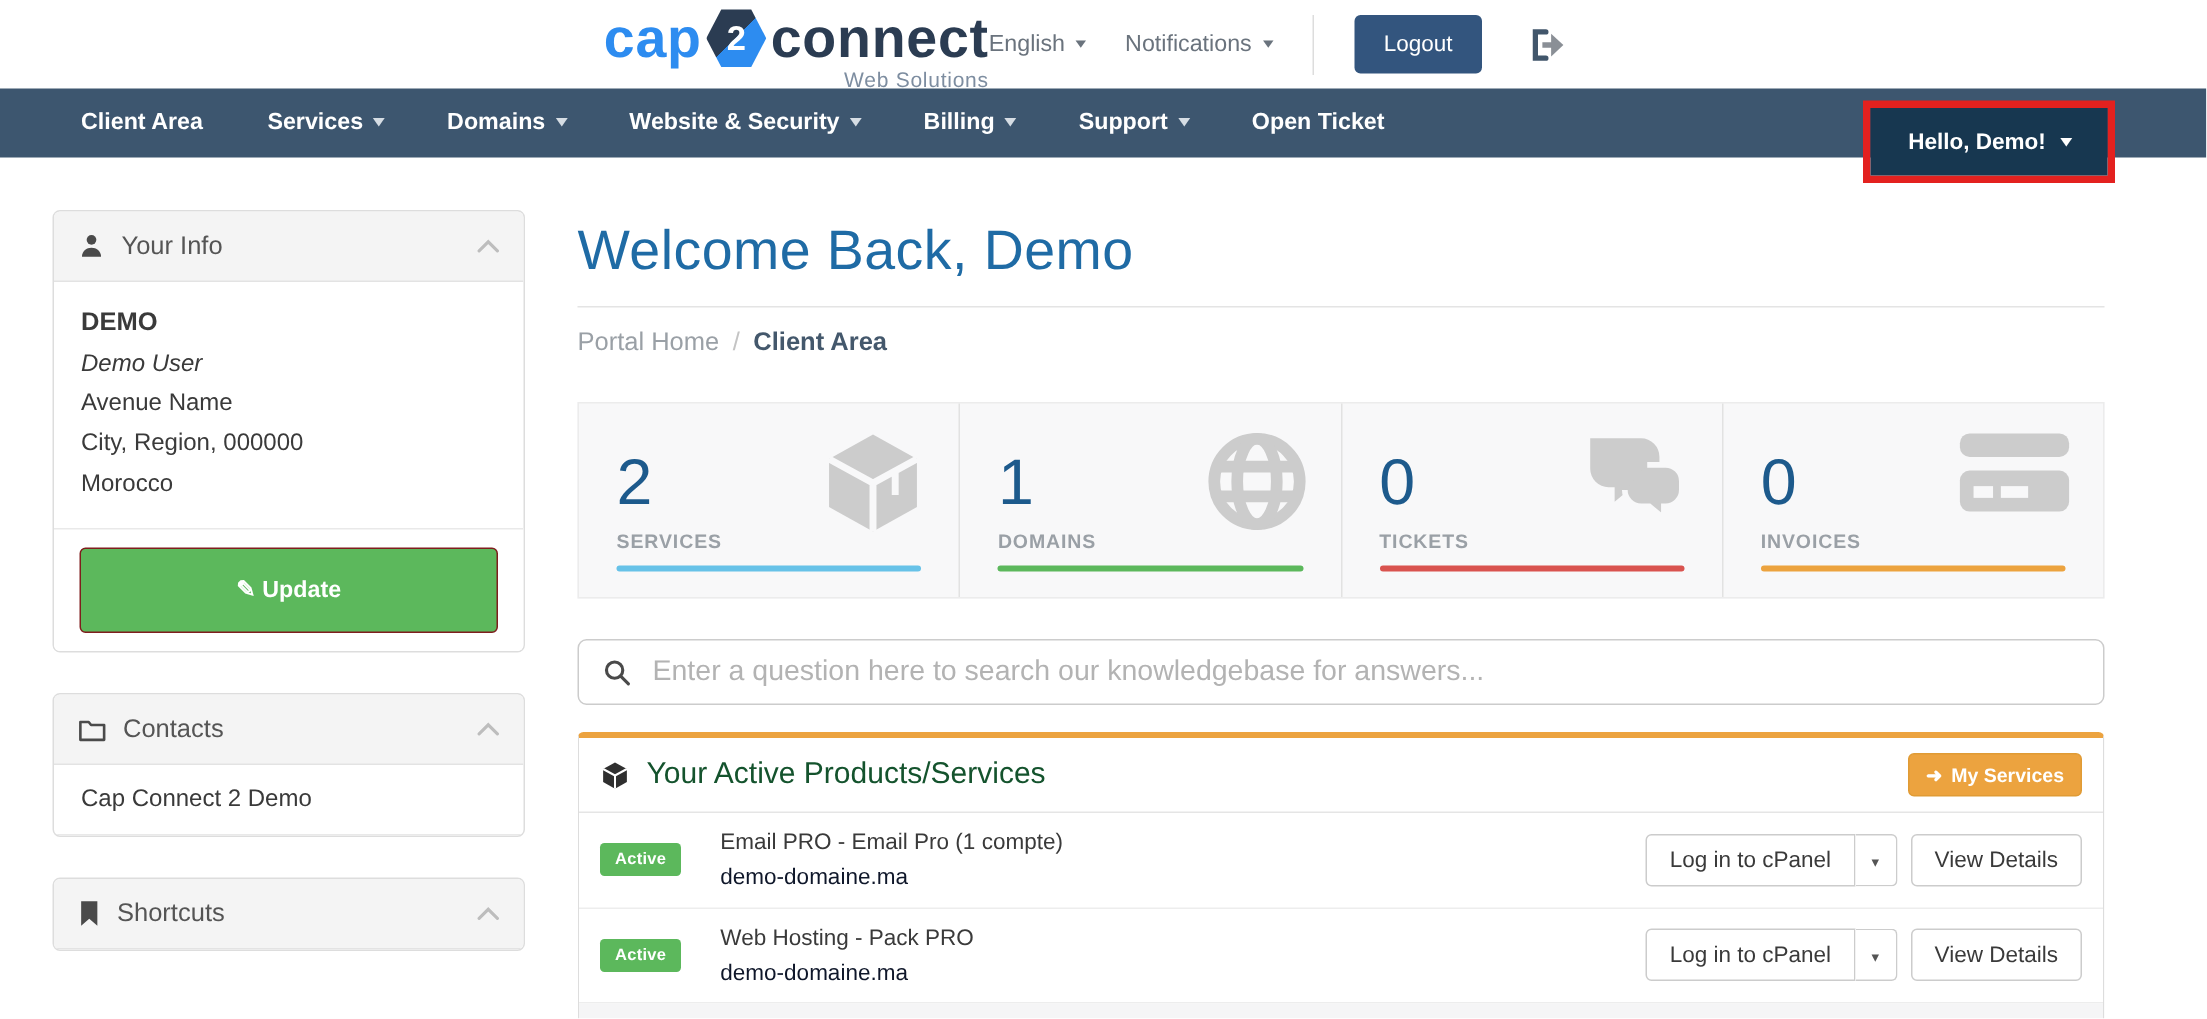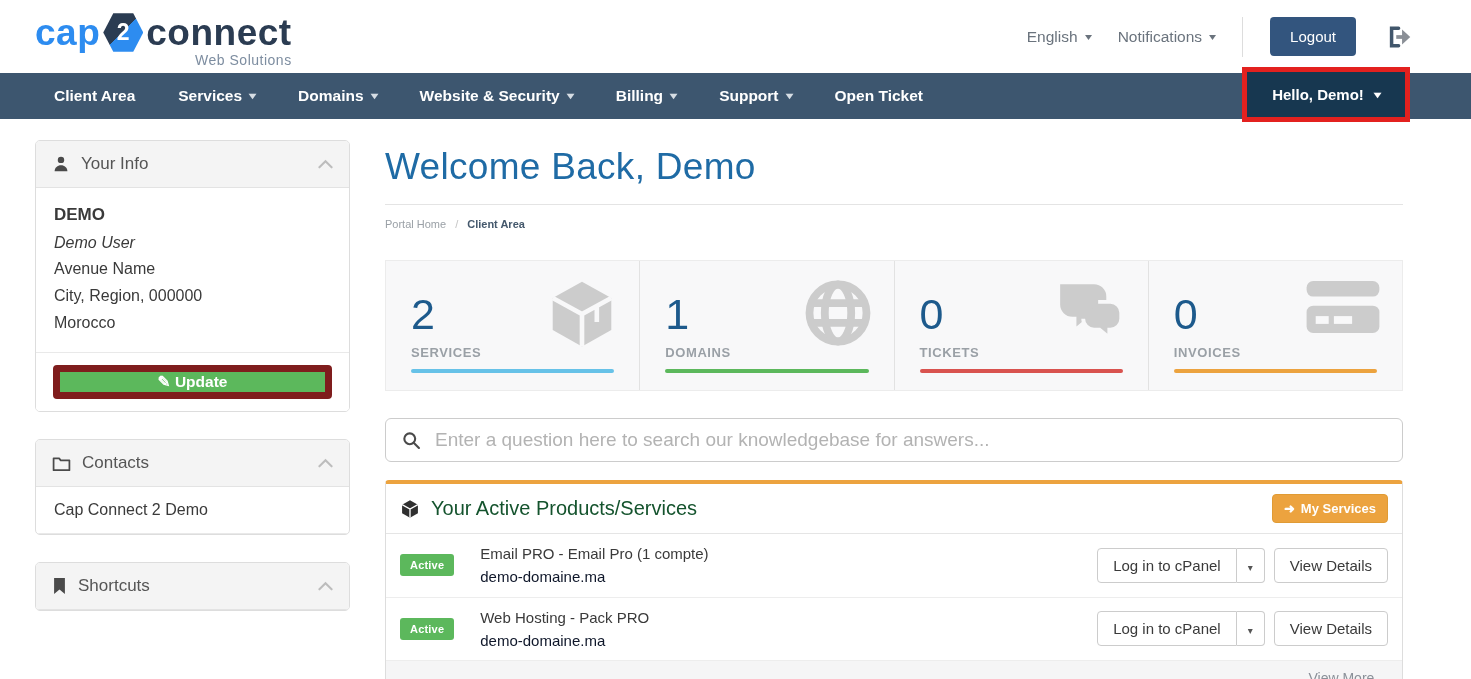--- a/index.html
+++ b/index.html
@@ -1,21 +1,21 @@
 <!DOCTYPE html>
 <html><head>
 <meta charset="utf-8">
 <style>
   *{box-sizing:border-box;margin:0;padding:0}
   html,body{margin:0;background:#fff}
   body{font-family:"Liberation Sans",sans-serif;-webkit-font-smoothing:antialiased}
   .wrap{position:relative;width:1471px;height:679px;overflow:hidden;background:#fff}
 
   
-  .topbar{height:73px;display:flex;align-items:center;justify-content:space-between;padding:0 58px 0 35px}
+  .topbar{height:59px;display:flex;align-items:center;justify-content:center;padding:0 58px 0 35px}
   .logo{position:relative;display:flex;align-items:center;margin-top:-8px;cursor:pointer}
   .logo-cap{font-size:37px;font-weight:700;color:#2d8cf0;letter-spacing:.5px;line-height:1}
   .logo-glyph{width:40px;height:40px;margin:0 3px;background:linear-gradient(135deg,#2b3c52 48%,#2d8cf0 48%);
     clip-path:polygon(25% 2%,75% 2%,100% 50%,75% 98%,25% 98%,0% 50%);
     display:flex;align-items:center;justify-content:center;color:#fff;font-size:23px;font-weight:700;line-height:1}
   .logo-connect{font-size:37px;font-weight:700;color:#2b3c52;letter-spacing:.5px;line-height:1}
   .logo-tag{position:absolute;right:0;bottom:-15px;font-size:14px;color:#7d8da0;letter-spacing:.5px}
   .top-right{display:flex;align-items:center;gap:27px}
   .top-link{color:#6a737d;font-size:15.5px;display:flex;align-items:center;gap:8px;cursor:pointer;background:none;border:none;font-family:inherit}
   .caret{font-size:10px;line-height:1;transform:scaleX(1.4)}
@@ -35,29 +35,29 @@
   
   .sidebar{position:absolute;left:35px;top:140px;width:315px}
   .panel{border:1px solid #ddd;border-radius:5px;background:#fff;margin-bottom:27px;overflow:hidden}
   .panel-head{background:#f4f4f4;padding:13px 16px;display:flex;align-items:center;gap:11px;color:#555;font-size:17px;border-bottom:1px solid #e3e3e3;cursor:pointer}
   .panel-head .head-icon{color:#4a4a4a;display:flex}
   .panel-head .chev{margin-left:auto;color:#bdbdbd;display:flex}
   .info-body{padding:13px 18px 15px;font-size:16px;color:#3a3a3a;line-height:1.68}
   .info-name{font-weight:700;font-size:17px}
   .info-sub{font-style:italic}
   .panel-foot{padding:12px 17px;border-top:1px solid #e9e9e9;background:#fff}
-  .btn-update{width:100%;background:#5cb85c;border:7px solid #7f1d1d;color:#fff;border-radius:4px;padding:1px;font-size:15.5px;font-weight:600;cursor:pointer;font-family:inherit}
+  .btn-update{width:100%;background:#5cb85c;border:1px solid #7f1d1d;color:#fff;border-radius:4px;padding:18px;font-size:15.5px;font-weight:600;cursor:pointer;font-family:inherit}
   .contact-body{padding:14px 18px;font-size:16px;color:#3a3a3a;border-bottom:1px solid #e9e9e9}
   .btn-newcontact{width:100%;background:#fff;border:1px solid #ccc;color:#3a3a3a;border-radius:4px;padding:10px;font-size:15.5px;font-weight:600;cursor:pointer;font-family:inherit}
 
   
   .main{position:absolute;left:385px;top:140px;width:1018px}
   .h1{font-size:37px;color:#1f6ba5;font-weight:500;letter-spacing:.3px;margin-top:6px}
   .hrule{border:none;border-top:1px solid #e4e4e4;margin:16px 0 0}
-  .crumbs{margin-top:13px;font-size:11px;display:flex;gap:9px;align-items:center}
+  .crumbs{margin-top:13px;font-size:17px;display:flex;gap:9px;align-items:center}
   .crumb-home{color:#9aa0a6;cursor:pointer}
   .crumb-sep{color:#c4c4c4}
   .crumb-cur{color:#44586c;font-weight:600;cursor:pointer}
 
   .stats{margin-top:30px;display:flex;background:#f8f8f9;border:1px solid #ececec;height:131px}
   .stat{flex:1;position:relative;padding:16px 25px 0;border-right:1px solid #e2e2e2;cursor:pointer}
   .stat:last-child{border-right:none}
   .stat-icon{position:absolute;top:16px;right:20px;color:#ccc}
   .stat-val{font-size:43px;color:#1d5a8c;font-weight:500;line-height:1;margin-top:16px}
   .stat-label{font-size:13px;font-weight:700;color:#9aa0a6;letter-spacing:.6px;margin-top:9px}

